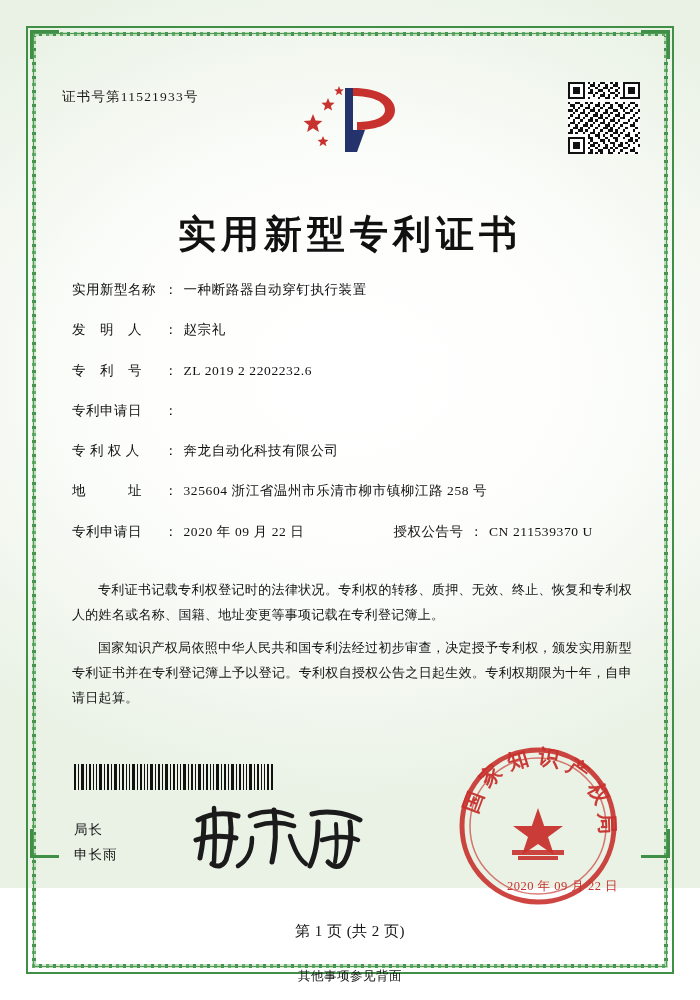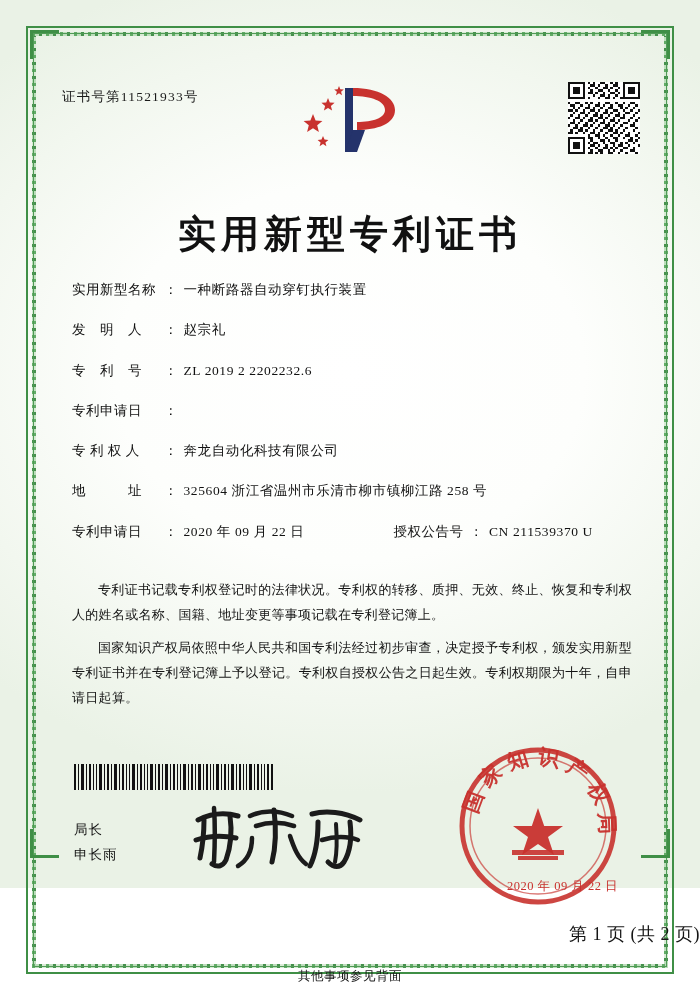--- a/index.html
+++ b/index.html
@@ -196,22 +196,22 @@
     color: #c8322e;
     letter-spacing: 0.5px;
     white-space: nowrap;
   }
 
   
   .page-no {
     position: absolute;
     left: 0; right: 0;
     top: 922px;
-    text-align: right;
-    font-size: 18px;
+    text-align: center;
+    font-size: 15px;
     color: #151515;
     letter-spacing: 0.5px;
   }
   .back-note {
     position: absolute;
     left: 0; right: 0;
     top: 968px;
     text-align: center;
     font-size: 12.5px;
     color: #151515;

